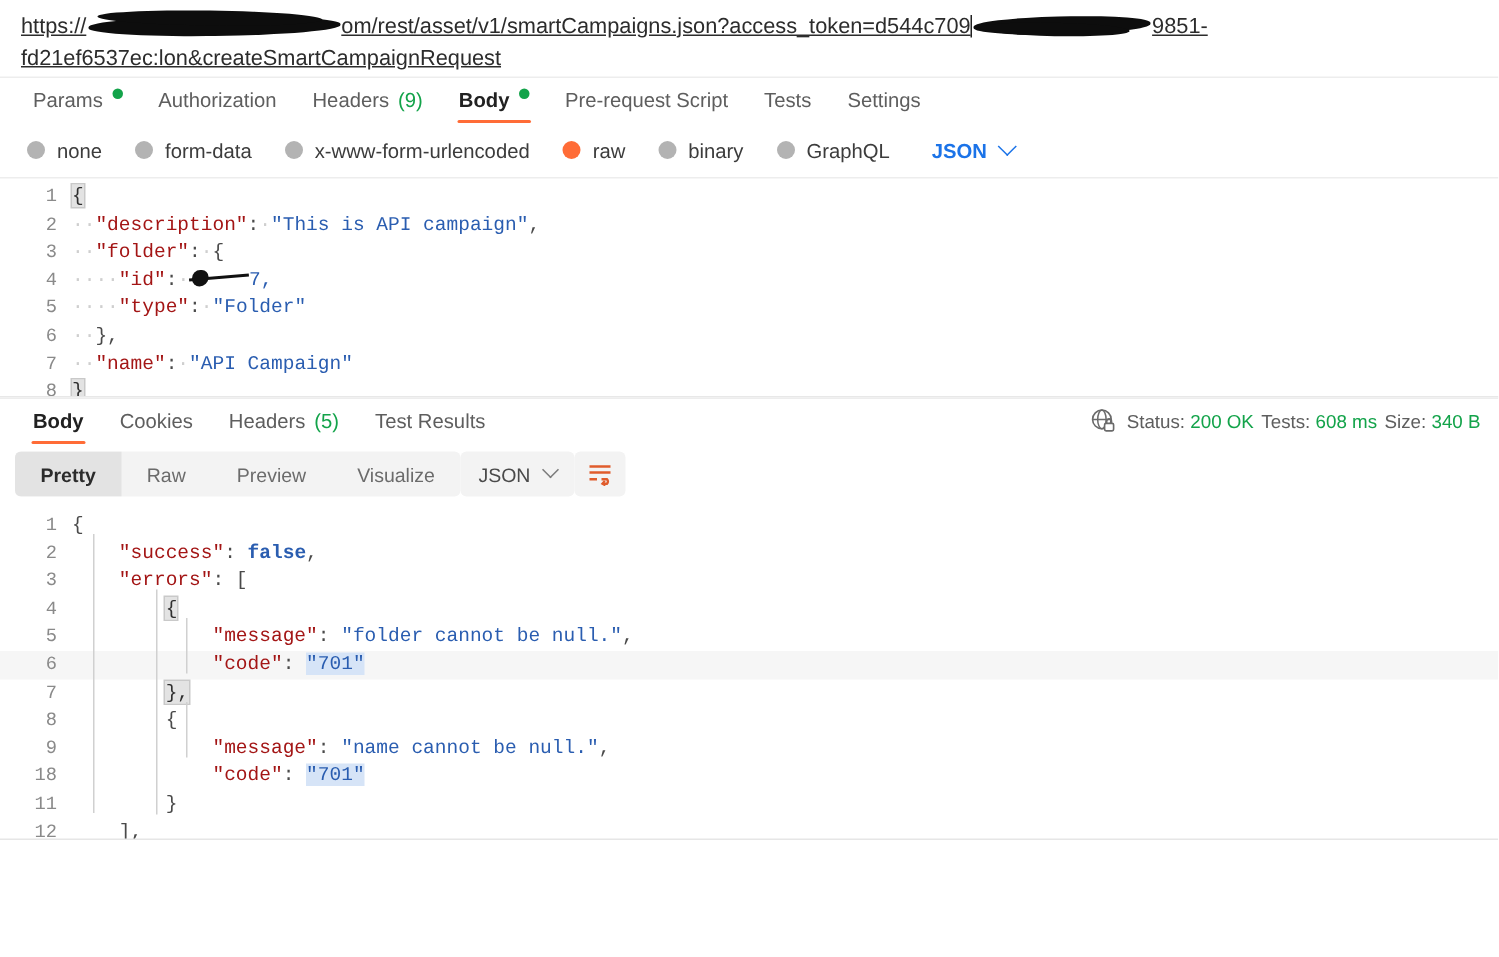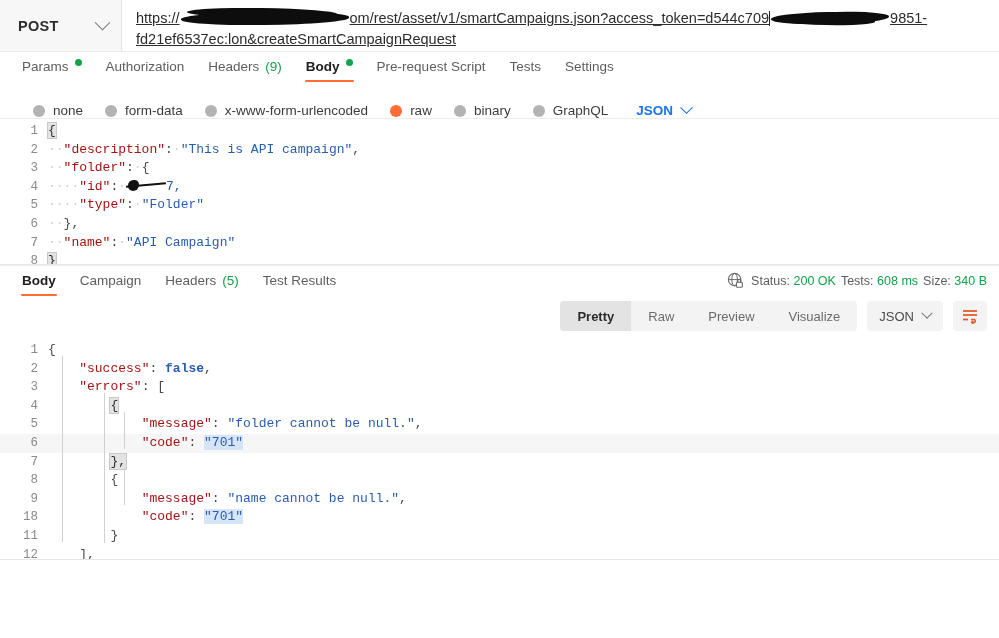--- a/index.html
+++ b/index.html
@@ -116,25 +116,24 @@
   }
   .dot-green {
     width: 7px; height: 7px; border-radius: 50%;
     background: #13a34a; display:inline-block;
   }
   .cnt-green { color: #13a34a; }
 
   
   .body-types {
     display: flex;
-    align-items: flex-end;
+    align-items: center;
     height: 36px;
     padding: 0 18px;
     gap: 0;
-    margin-left: 15px;
   }
   .bt {
     display: flex; align-items: center; gap: 8px;
     margin-right: 22px;
     font-size: 13.5px;
     color: #3c3c3c;
     cursor: pointer;
     white-space: nowrap;
   }
   .radio {
@@ -254,22 +253,20 @@
   }
   .resp-meta .val { color: #13a34a; }
   .globe-lock { display:flex; align-items:center; margin-right: 2px; }
 
   
   .view-bar {
     display: flex;
     align-items: center;
     height: 42px;
     padding: 4px 12px 6px 10px;
-    gap: 10px;
-    justify-content: flex-end;
   }
   .seg {
     display: flex;
     background: #f3f3f3;
     border-radius: 4px;
     overflow: hidden;
     height: 30px;
   }
   .seg-item {
     display: flex; align-items: center;
@@ -309,24 +306,20 @@
   .bottom-rule {
     position: absolute;
     left: 0; right: 0; bottom: 0;
     height: 1px; background: #e6e6e6;
   }
 </style>
 </head>
 <body>
 
 <div class="url-row">
-  <div class="method-box">
-    <span class="method-label">POST</span>
-    <span class="chev"></span>
-  </div>
   <div class="url-field">
     <div class="url-text"><span>https://</span><span class="redact r1"></span><span>om/rest/asset/v1/smartCampaigns.json?access_token=d544c709</span><span class="caret-bar"></span><span class="redact r2"></span><span>9851-</span><br><span>fd21ef6537ec:lon&amp;createSmartCampaignRequest</span></div>
   </div>
 </div>
 
 <div class="req-tabs">
   <div class="rtab">
     <span>Params</span>
     <span class="dot-green"></span>
   </div>
@@ -416,21 +409,21 @@
     <div class="gutter">8</div>
     <div class="code"><span class="brkt-hl">}</span></div>
   </div>
 </div>
 
 <div class="resp-bar">
   <div class="rtab active">
     <span>Body</span>
   </div>
   <div class="rtab">
-    <span>Campaign</span>
+    <span>Cookies</span>
   </div>
   <div class="rtab">
     <span>Headers</span>
     <span class="cnt-green">(5)</span>
   </div>
   <div class="rtab">
     <span>Test Results</span>
   </div>
 
   <div class="resp-meta">

